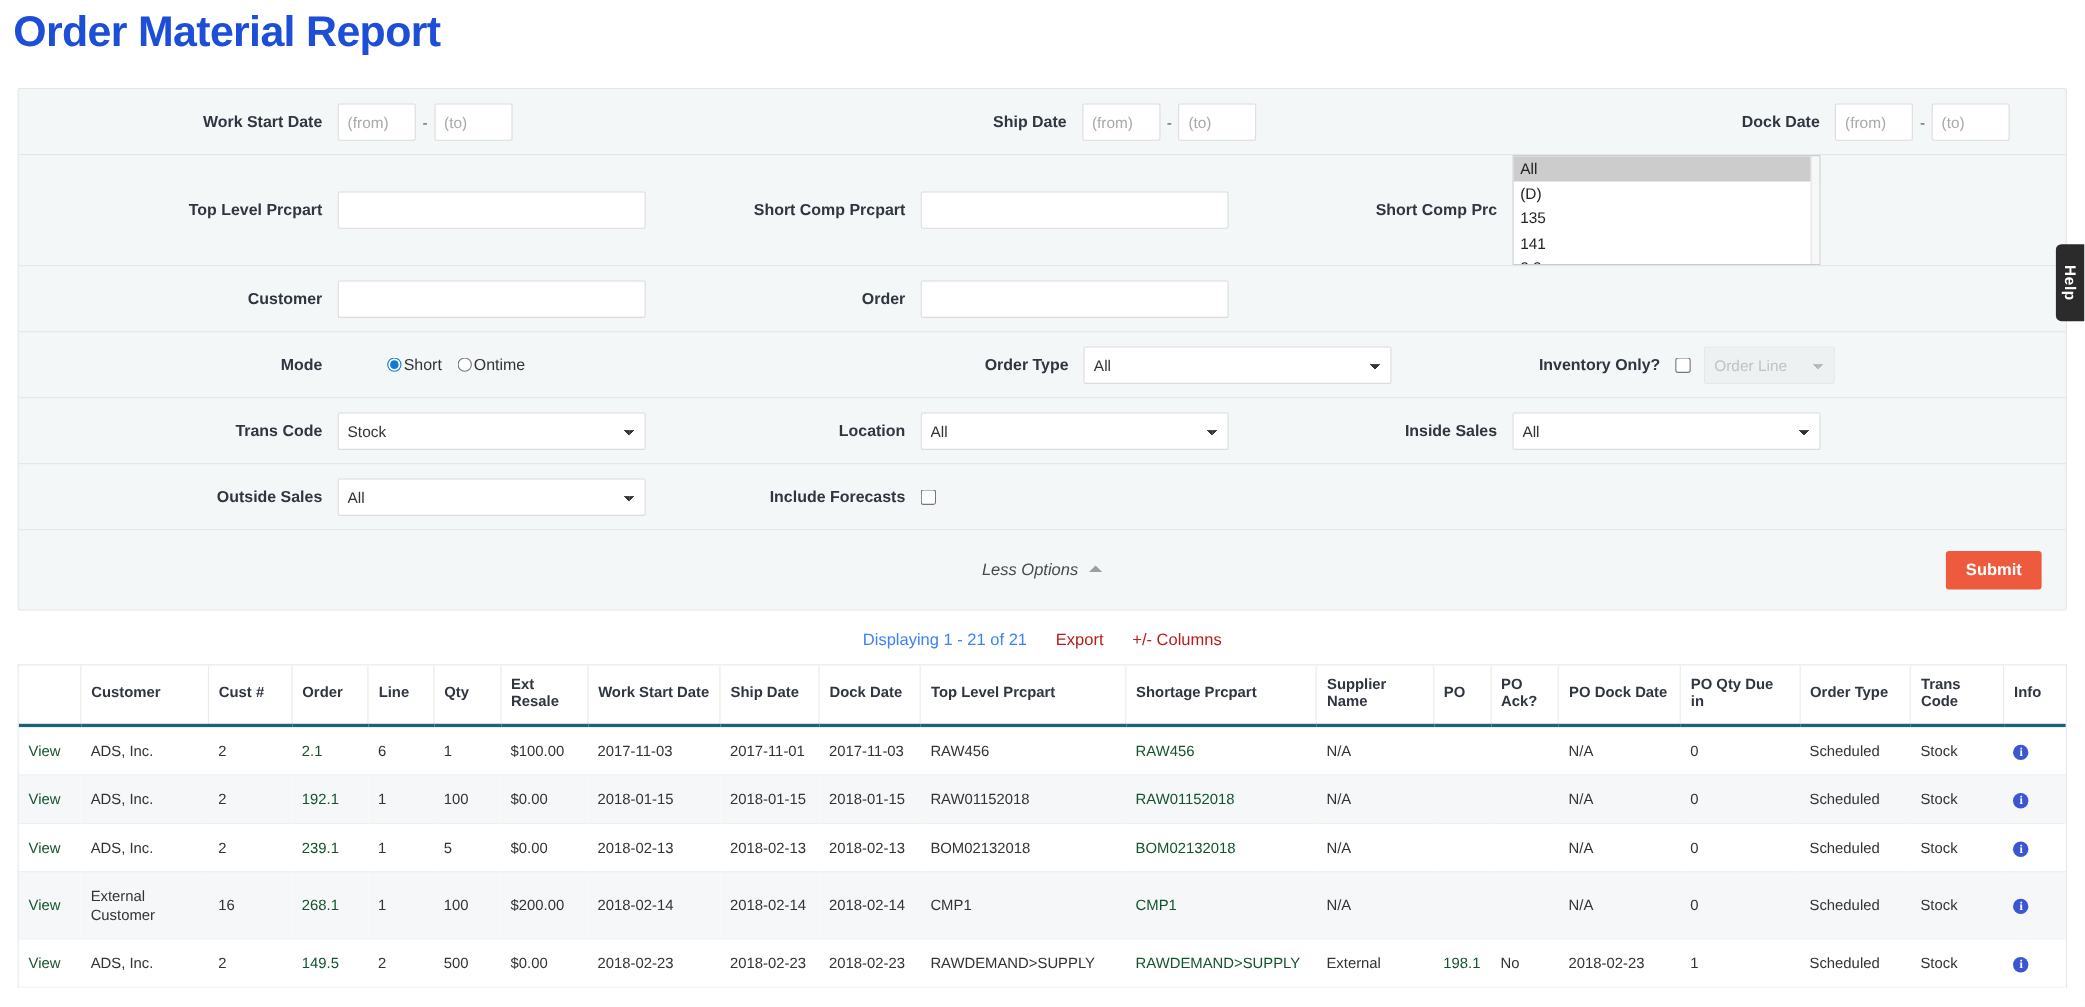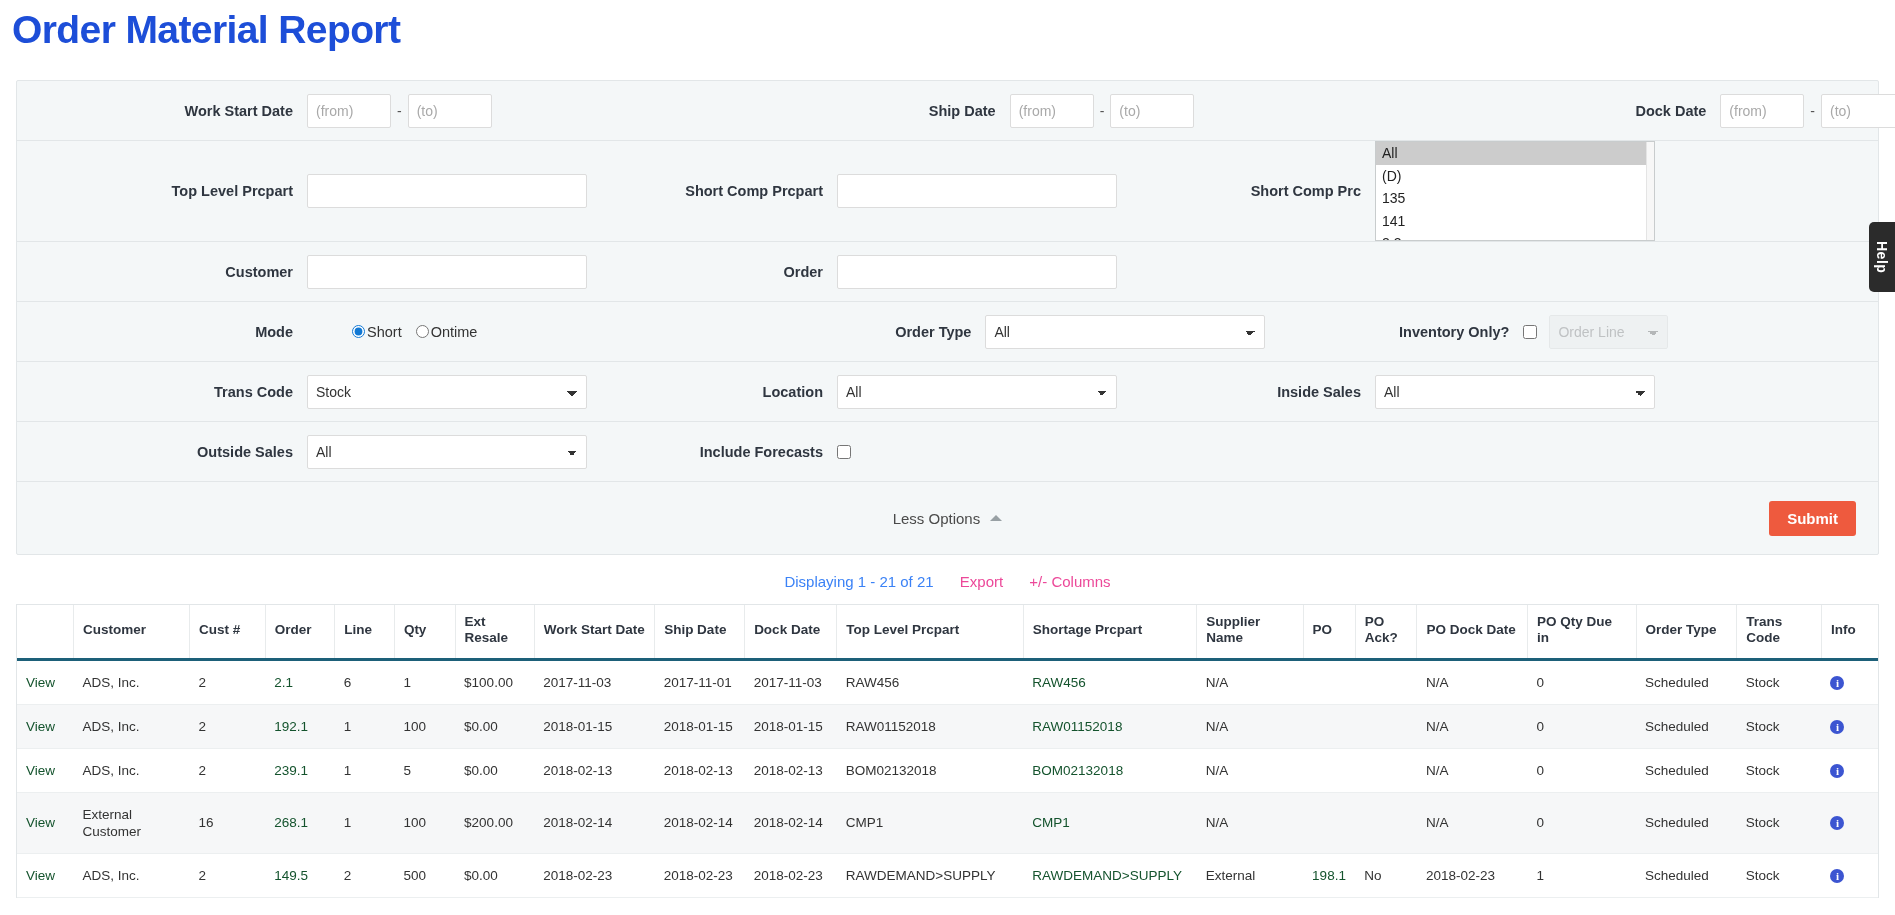--- a/index.html
+++ b/index.html
@@ -60,21 +60,21 @@
     font-size: 14px;
     color: #333;
     border: 1px solid #dcdcdc;
     background: #ffffff;
     height: 34px;
     padding: 4px 8px;
     border-radius: 2px;
     outline: none;
   }
   input.txt::placeholder { color: #a9a9a9; }
-  input.date { width: 84px; }
+  input.date { width: 71px; }
   input.wide { width: 280px; }
   .dash { padding: 0 6px; color: #555; font-size: 14px; }
 
   select.sel {
     -webkit-appearance: none;
     appearance: none;
     padding-right: 24px;
     background-image:
       linear-gradient(45deg, transparent 50%, #333 50%),
       linear-gradient(135deg, #333 50%, transparent 50%);
@@ -132,20 +132,21 @@
     border-bottom: none;
   }
   .less-options {
     position: absolute;
     left: 0; right: 0;
     text-align: center;
     font-size: 15px;
     color: #4a4a4a;
     cursor: pointer;
     white-space: nowrap;
+    font-style: italic;
   }
   .caret-up {
     display: inline-block;
     width: 0; height: 0;
     border-left: 6px solid transparent;
     border-right: 6px solid transparent;
     border-bottom: 6px solid #98a0a4;
     margin-left: 6px;
     vertical-align: 3px;
   }
@@ -166,21 +167,21 @@
   
   .summary {
     text-align: center;
     margin-top: 18px;
     font-size: 15px;
     color: #555;
     white-space: nowrap;
   }
   .summary .muted { color: #3b82f6; }
   .summary a {
-    color: #ec4899;
+    color: #b91c1c;
     text-decoration: none;
     margin-left: 22px;
     cursor: pointer;
   }
 
   
   .table-wrap {
     margin: 14px 16px 0 16px;
     border: 1px solid #e2e6e8;
     border-bottom: none;

